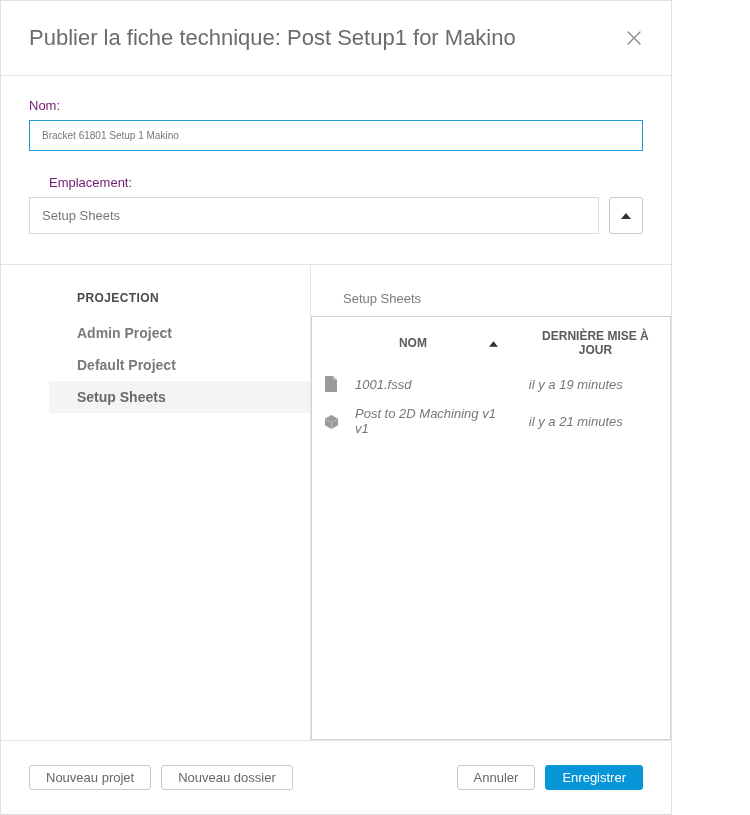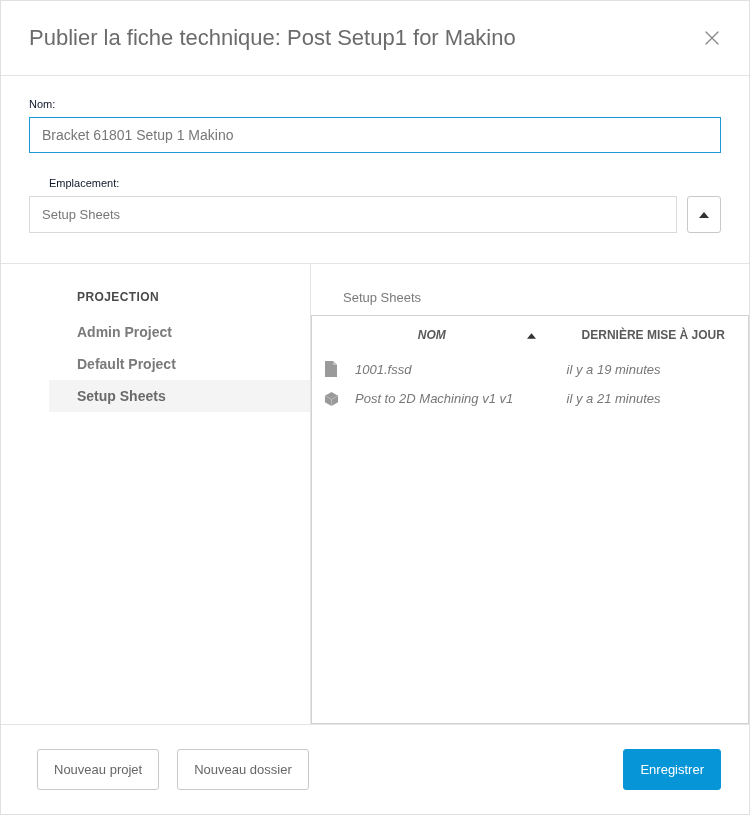--- a/index.html
+++ b/index.html
@@ -3,21 +3,21 @@
 <meta charset="utf-8">
 <style>
   * { box-sizing: border-box; margin: 0; padding: 0; }
   html, body {
     font-family: "Segoe UI", Arial, sans-serif;
     background: #fff;
     color: #555;
     font-size: 13px;
   }
   .dialog {
-    width: 750px;
+    width: 672px;
     height: 815px;
     border: 1px solid #e0e0e0;
     display: flex;
     flex-direction: column;
     position: relative;
     background: #fff;
   }
   .dialog-header {
     display: flex;
     align-items: center;
@@ -34,30 +34,30 @@
     color: #8a8a8a;
     cursor: pointer;
     display: flex; align-items: center; justify-content: center;
   }
   .hr { height: 1px; background: #e4e4e4; width: 100%; }
 
   .form-area {
     padding: 22px 28px 30px 28px;
   }
   .field-label {
-    font-size: 11px;
-    color: #0f172a;
+    font-size: 13px;
+    color: #701a75;
     margin-bottom: 7px;
   }
   .text-input {
     width: 100%;
     border: 1px solid #1e98d7;
     outline: none;
     padding: 9px 12px;
-    font-size: 14px;
+    font-size: 10px;
     color: #777;
     font-family: inherit;
     caret-color: #333;
   }
   .row {
     display: flex;
     gap: 10px;
     align-items: stretch;
   }
   .path-box {
@@ -128,21 +128,21 @@
     border-collapse: collapse;
   }
   .thead-row th {
     font-size: 12px;
     font-weight: 600;
     color: #5a5a5a;
     text-align: center;
     padding: 12px 8px 12px 8px;
     border-bottom: none;
   }
-  .thead-row th.name-col { text-align: center; font-style: italic; }
+  .thead-row th.name-col { text-align: center; }
   .sort-ic { display: inline-block; }
   .file-row td {
     padding: 7px 8px;
     font-size: 13px;
     color: #777;
     vertical-align: middle;
     font-style: italic;
   }
   .cell-icon {
     width: 24px;
@@ -155,25 +155,24 @@
     display: flex;
     padding: 24px 28px;
     gap: 10px;
     align-items: center;
   }
   .btn {
     border: 1px solid #c9c9c9;
     background: #fff;
     color: #666;
     font-size: 13px;
-    padding: 12px 16px;
+    padding: 4px 16px;
     border-radius: 3px;
     cursor: pointer;
     font-family: inherit;
-    margin-left: 8px;
   }
   .spacer { flex: 1; }
   .btn.primary {
     background: #0696d7;
     border-color: #0696d7;
     color: #fff;
   }
   .mt24 { margin-top: 24px; margin-left: 20px; }
 </style>
 </head>
@@ -264,16 +263,17 @@
       </div>
     </div>
   </div>
 
   <div class="hr"></div>
 
   <div class="footer">
     <button class="btn">Nouveau projet</button>
     <button class="btn">Nouveau dossier</button>
     <div class="spacer"></div>
+    <button class="btn">Annuler</button>
     <button class="btn primary">Enregistrer</button>
   </div>
 
 </div>
 
 </body></html>

